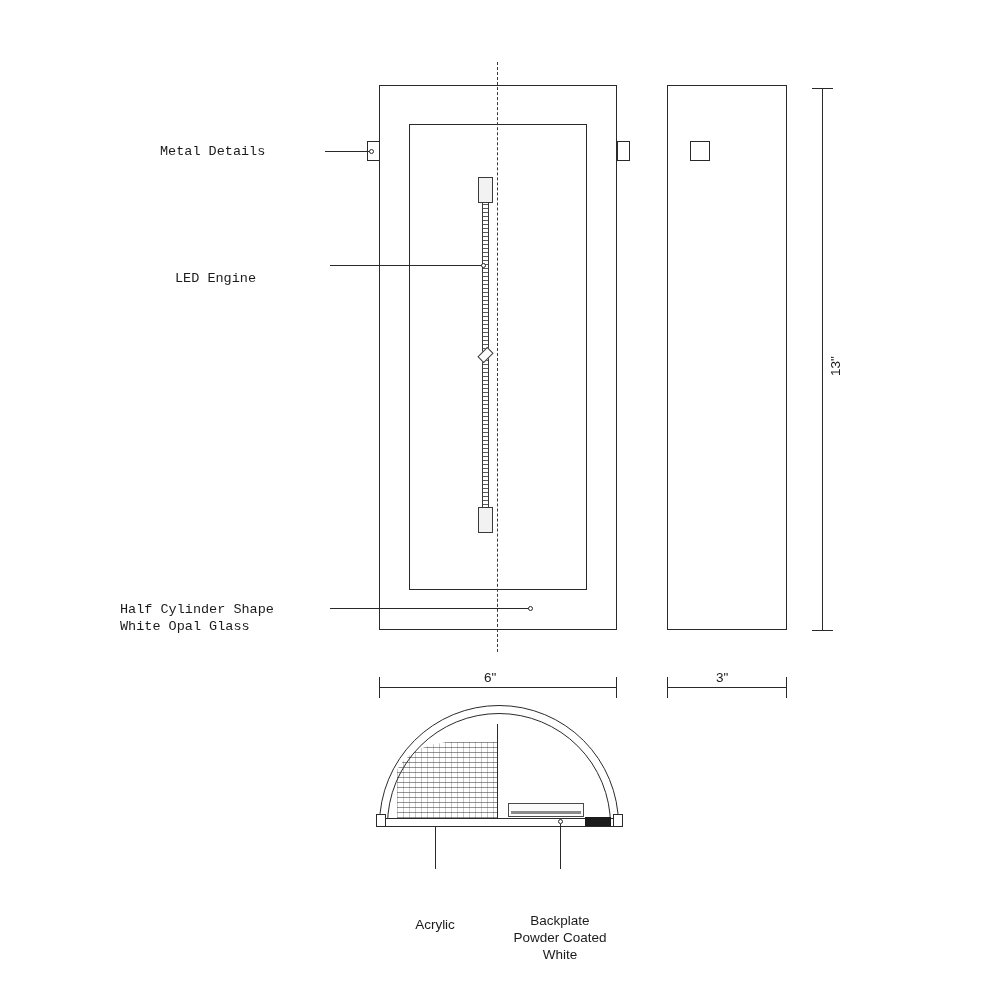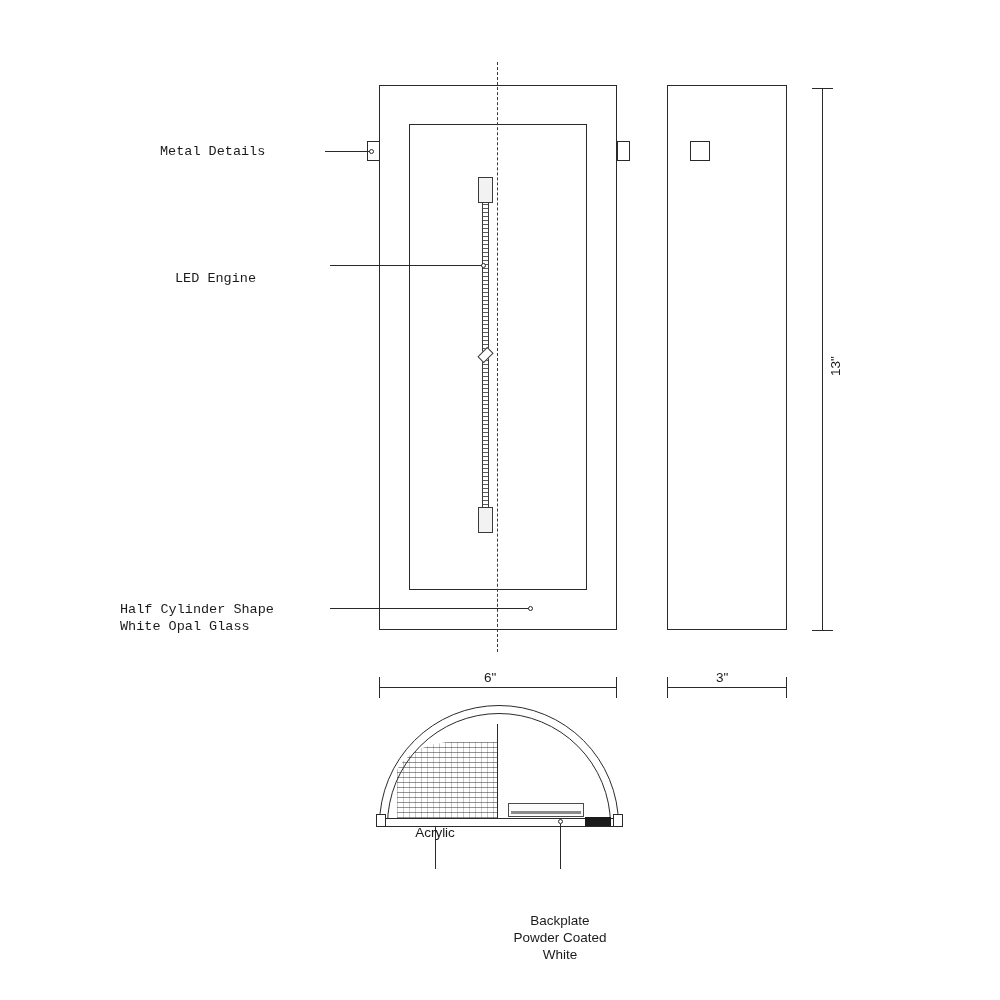--- a/index.html
+++ b/index.html
@@ -315,21 +315,21 @@
     <div class="hatch"></div>
     <div class="sec-div"></div>
     <div class="sec-strip"></div>
     <div class="sec-base"></div>
     <div class="sec-foot" style="left:6px;"></div>
     <div class="sec-foot" style="left:243px;"></div>
     <div class="sec-plug"></div>
   </div>
 
   <div class="ln v1" style="left:435px; top:827px; height:42px;"></div>
-  <div class="lbl center" style="left:385px; top:824px; width:100px;">Acrylic</div>
+  <div class="lbl center" style="left:385px; top:916px; width:100px;">Acrylic</div>
 
   <div class="dot" style="left:558px; top:819px;"></div>
   <div class="ln v1" style="left:560px; top:824px; height:45px;"></div>
   <div class="lbl center" style="left:480px; top:872px; width:160px; white-space:pre-line;margin-top:40px;">Backplate
 Powder Coated
 White</div>
 
 </div>
 
 </body></html>

